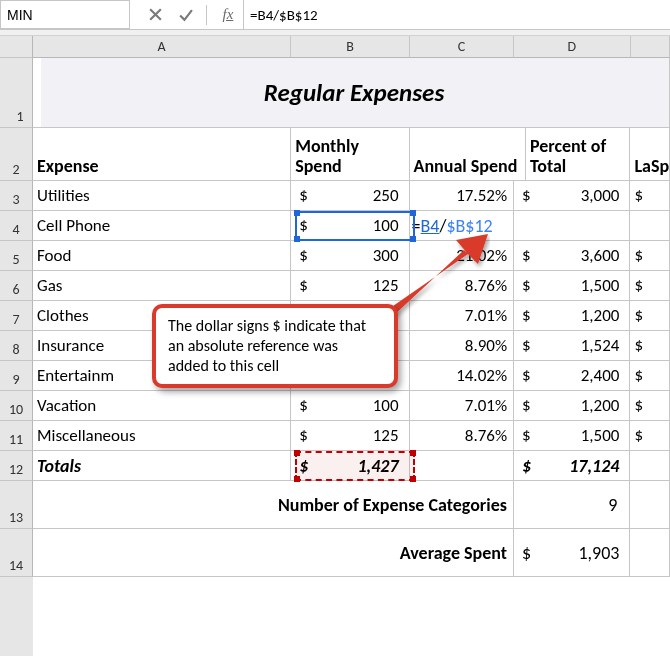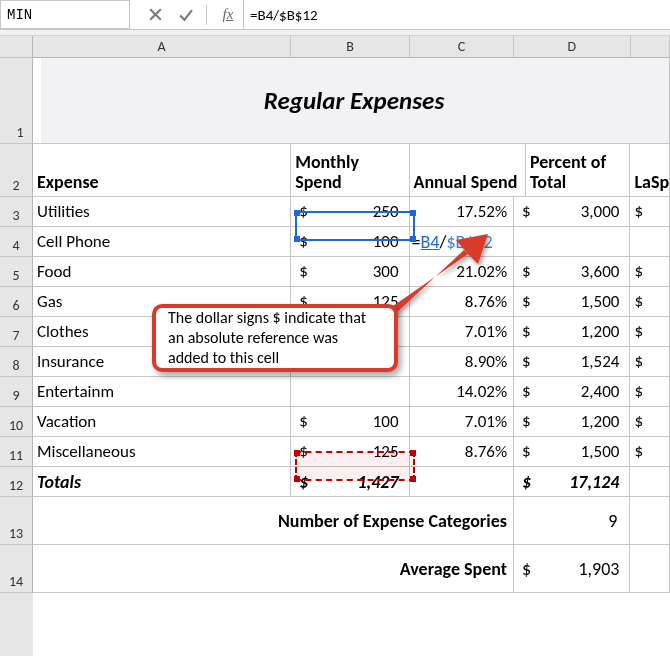--- a/index.html
+++ b/index.html
@@ -29,21 +29,20 @@
     border: 1px solid #c6c6c6;
     background: #fff;
   }
   .name-box input {
     flex: 1;
     border: none;
     outline: none;
     font-size: 14px;
     padding: 0 6px;
     background: transparent;
-    font-family: Liberation Mono, monospace;
   }
   .name-box .dd {
     width: 18px;
     display: flex;
     align-items: center;
     justify-content: center;
     color: #666;
     font-size: 10px;
     cursor: pointer;
   }
@@ -158,21 +157,21 @@
 
   
   .wA { width: 262px; }
   .wB { width: 120px; }
   .wC { width: 106px; }
   .wD { width: 118px; }
   .wE { width: 40px; }
 
   
   .hHdr { height: 22px; }
-  .h1 { height: 86px; padding-left: 8px; }
+  .h1 { height: 70px; padding-left: 8px; }
   .h2 { height: 53px; }
   .hStd { height: 30px; }
   .hSec { height: 48px; }
 
   .title-cell {
     background: #f2f2f6;
     font-size: 25px;
     font-weight: bold;
     font-style: italic;
     justify-content: center;
@@ -237,21 +236,21 @@
   .b12-outline .tr { top:-3px; right:-3px; }
   .b12-outline .bl { bottom:-3px; left:-3px; }
   .b12-outline .br { bottom:-3px; right:-3px; }
 
   
   .callout {
     position: absolute;
     background: #fff;
     border: 4px solid #d93a2b;
     border-radius: 10px;
-    padding: 0 12px;
+    padding: 8px 12px;
     font-size: 16px;
     line-height: 1.25;
     box-shadow: 3px 4px 6px rgba(0,0,0,0.35);
     z-index: 20;
     width: 246px;
   }
   .arrow-svg {
     position: absolute;
     z-index: 19;
     pointer-events: none;

